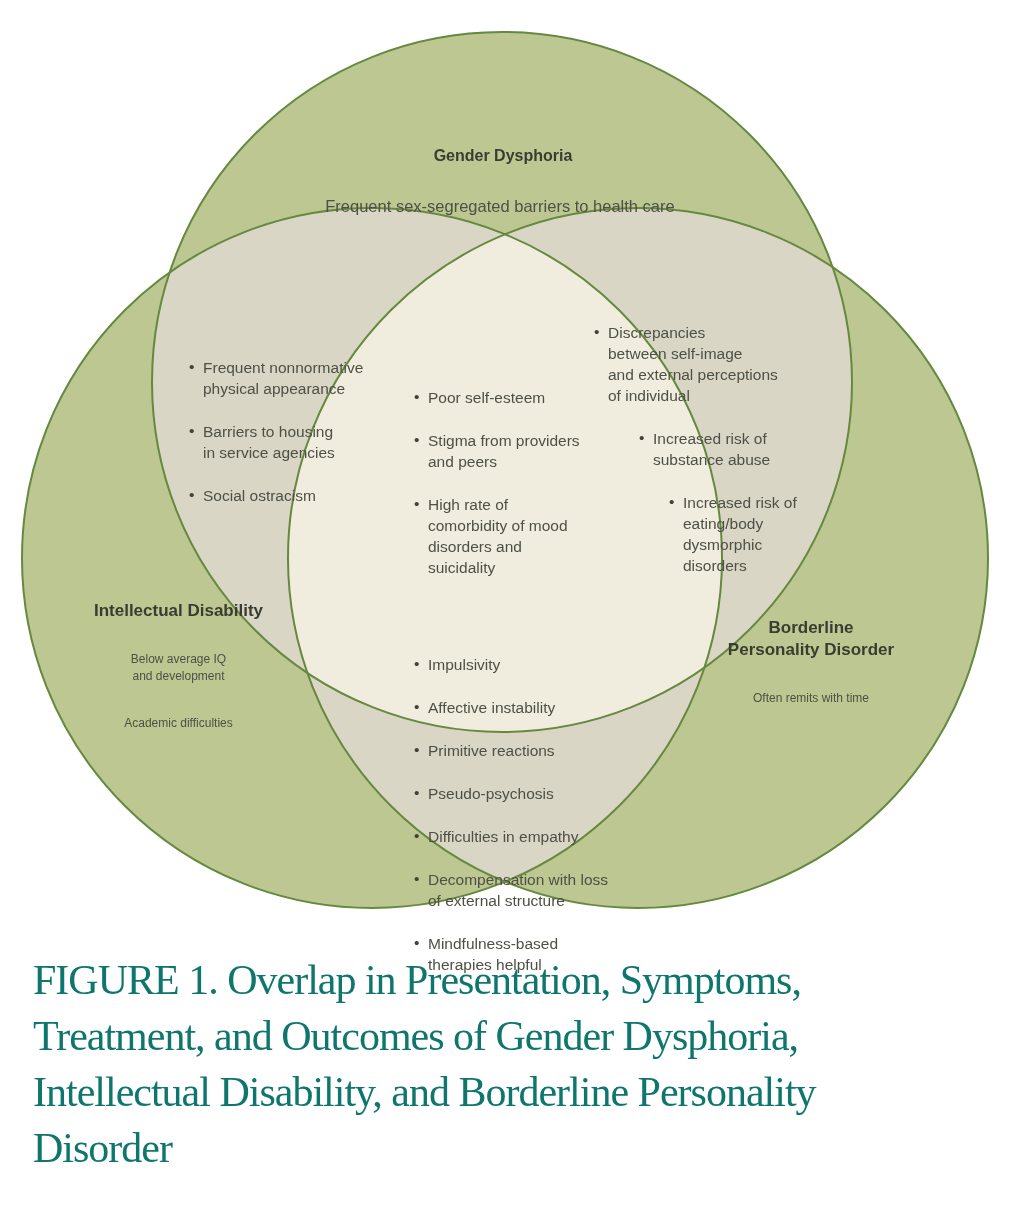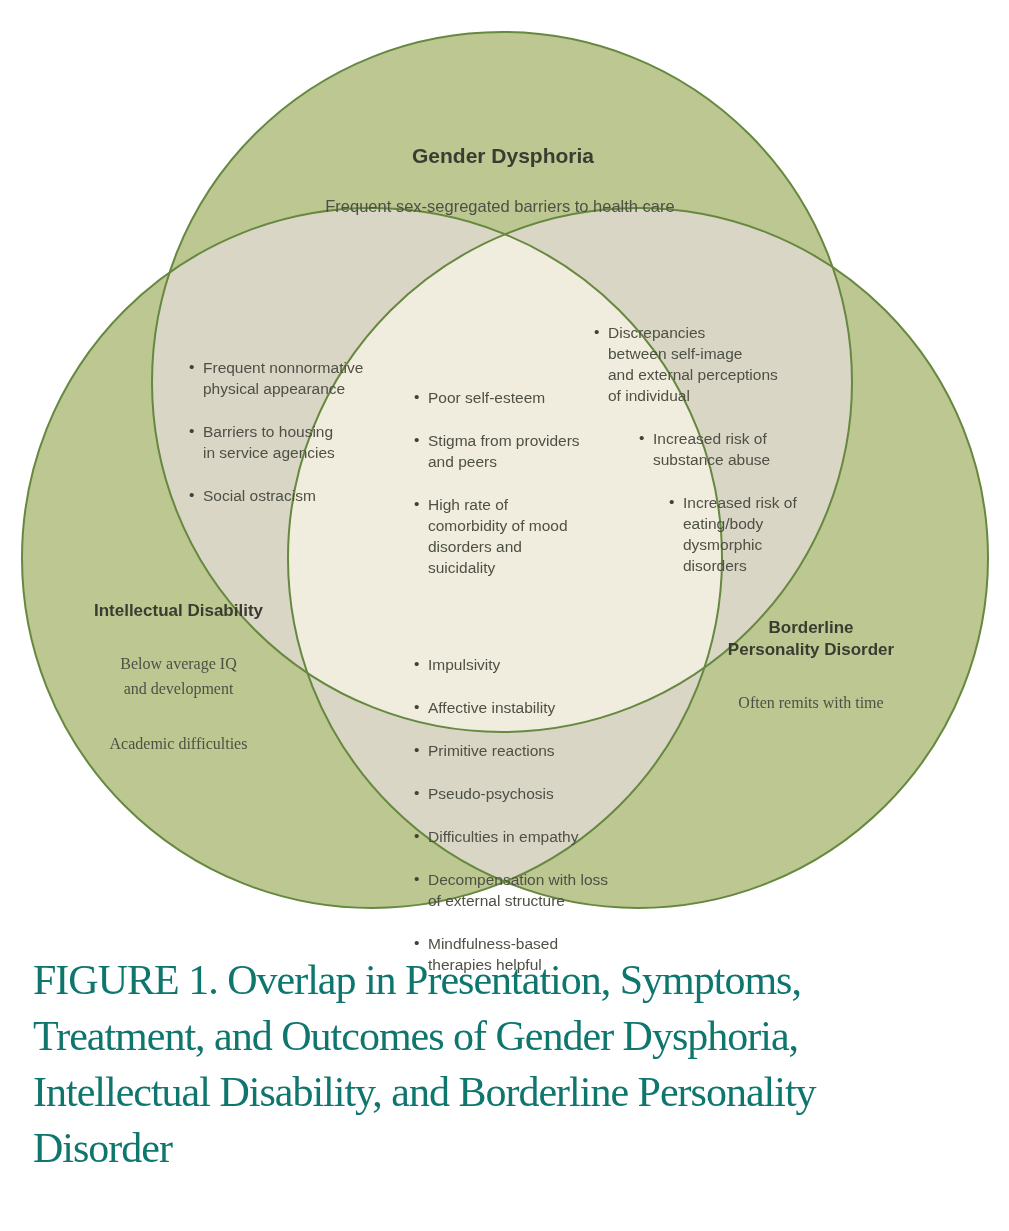--- a/index.html
+++ b/index.html
@@ -12,34 +12,34 @@
   .venn-svg { position:absolute; left:0; top:0; }
 
   .overlay { position:absolute; color:#4e5045; font-size:15.5px; line-height:21px; white-space:pre-line; }
   .overlay b, .lbl-title { color:#3a3c31; font-weight:bold; }
 
   ul.vlist { list-style:none; }
   ul.vlist li { position:relative; padding-left:15px; margin-bottom:1px; white-space:pre-line; }
   ul.vlist li::before { content:"\2022"; position:absolute; left:1px; top:-1px; color:#41433a; }
 
   .gd-label { left:0; top:124px; width:988px; text-align:center; }
-  .gd-label .lbl-title { display:block; font-size:21px; margin-bottom:9px;padding-left:18px; }
+  .gd-label .lbl-title { display:block; font-size:16px; margin-bottom:9px;padding-left:18px; }
   .gd-label .lbl-note { display:block; font-size:16.5px;padding-left:12px; }
 
   .list-gd-id   { left:188px; top:336px; width:205px; }
   .list-center  { left:413px; top:366px; width:215px; }
   .list-gd-bpd  { left:593px; top:301px; width:250px; }
   .list-gd-bpd li.indent-1 { margin-left:45px; }
   .list-gd-bpd li.indent-2 { margin-left:75px; }
   .list-id-bpd  { left:413px; top:633px; width:245px; }
 
   .id-label  { left:56px;  top:579px; width:245px; text-align:center; }
   .bpd-label { left:690px; top:596px; width:242px; text-align:center; }
   .side-label .lbl-title { display:block; font-size:17px; line-height:22px; margin-bottom:8px; white-space:pre-line; }
-  .side-label .lbl-note  { display:block; font-size:16px; line-height:25px; margin-bottom:9px; white-space:pre-line;font-family:Liberation Serif, serif; }
+  .side-label .lbl-note  { display:block; font-size:12px; line-height:17px; margin-bottom:9px; white-space:pre-line; }
 
   .caption {
     position:absolute; left:33px; top:952px; width:960px;
     font-family:"Liberation Serif", serif; color:#0f766e;
     font-size:42px; line-height:56px; letter-spacing:-1px; white-space:pre-line;
   }
 </style>
 </head>
 <body>
 

